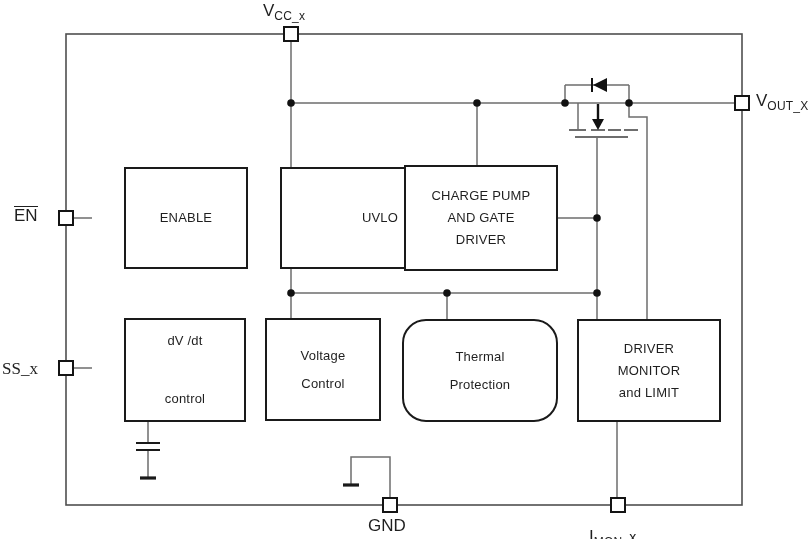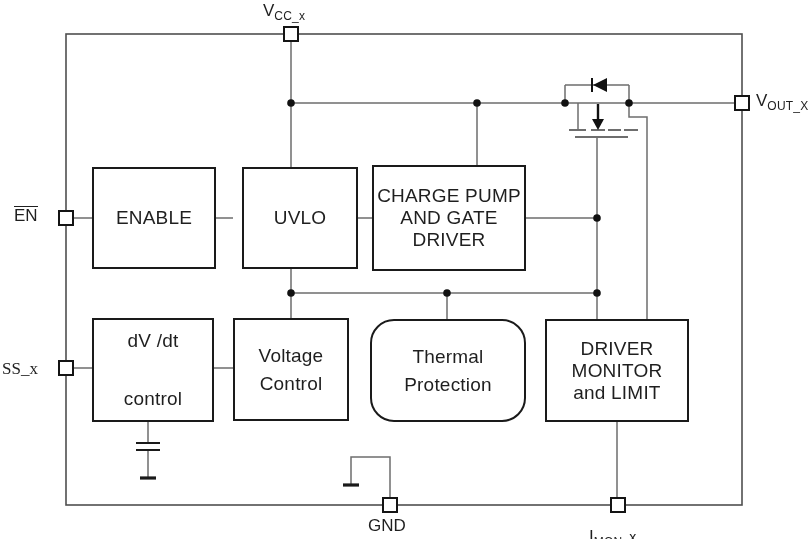--- a/index.html
+++ b/index.html
@@ -14,23 +14,24 @@
   #wires{position:absolute;left:0;top:0;}
   .block{
     position:absolute;
     background:#ffffff;
     border:2px solid #1a1a1a;
     display:flex;
     flex-direction:column;
     align-items:center;
     justify-content:center;
     text-align:center;
-    font-size:19px;
+    font-size:13px;
     line-height:22px;
     letter-spacing:.2px;
+    margin-left:32px;
   }
   .pin-label{
     position:absolute;
     font-size:17px;
     white-space:nowrap;
   }
   .pin-label sub{
     font-size:12px;
     vertical-align:-4px;
     letter-spacing:.2px;
@@ -116,21 +117,21 @@
       <rect x="59" y="361" width="14" height="14"></rect>
       <rect x="383" y="498" width="14" height="14"></rect>
       <rect x="611" y="498" width="14" height="14"></rect>
     </g>
   </svg>
 
   <div class="block" style="left:92px;top:167px;width:120px;height:98px;">
     <span>ENABLE</span>
   </div>
 
-  <div class="block" style="left:242px;top:167px;width:112px;height:98px;">
+  <div class="block" style="left:248px;top:167px;width:112px;height:98px;padding-left:42px;">
     <span>UVLO</span>
   </div>
 
   <div class="block" style="left:372px;top:165px;width:150px;height:102px;">
     <span>CHARGE PUMP</span>
     <span>AND GATE</span>
     <span>DRIVER</span>
   </div>
 
   <div class="block" style="left:92px;top:318px;width:118px;height:100px;line-height:28px;gap:30px;">

